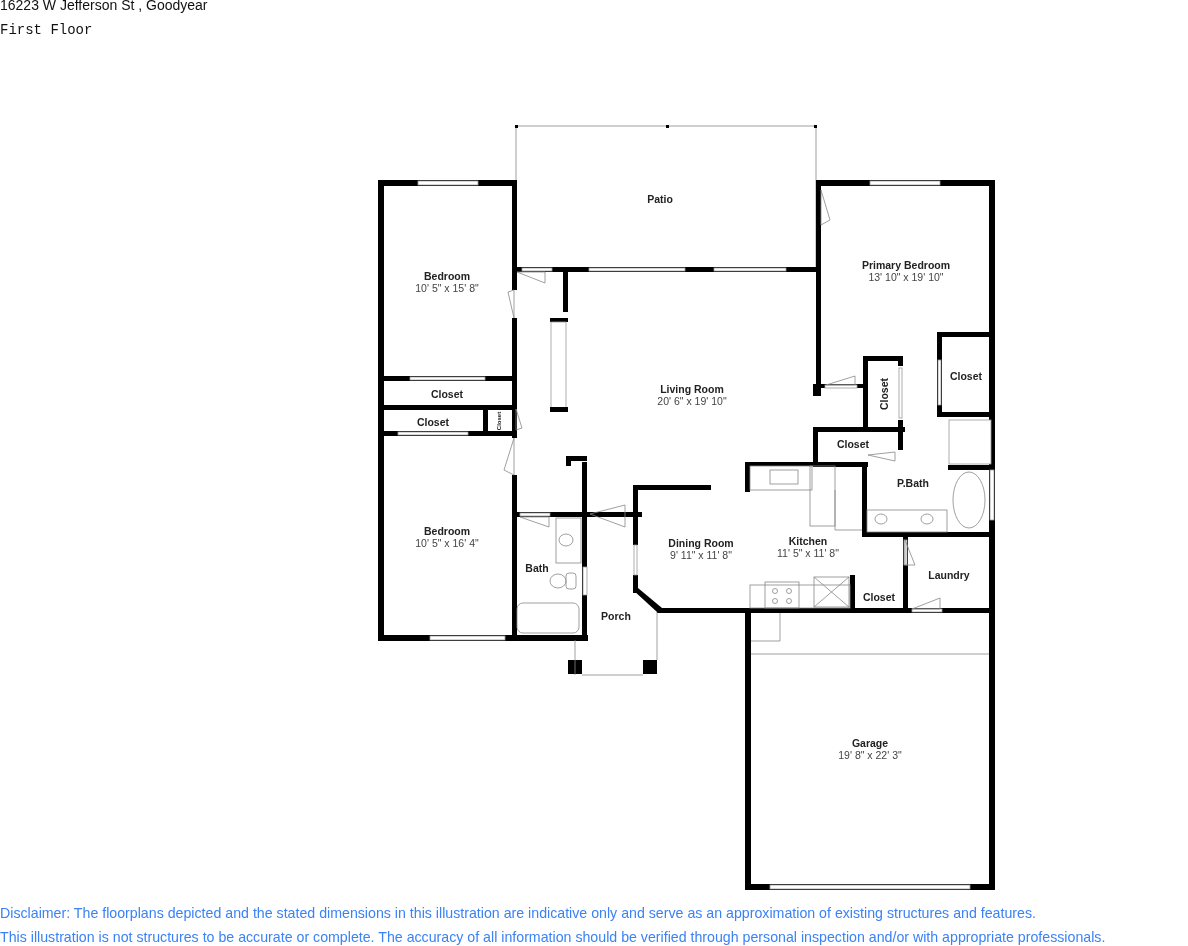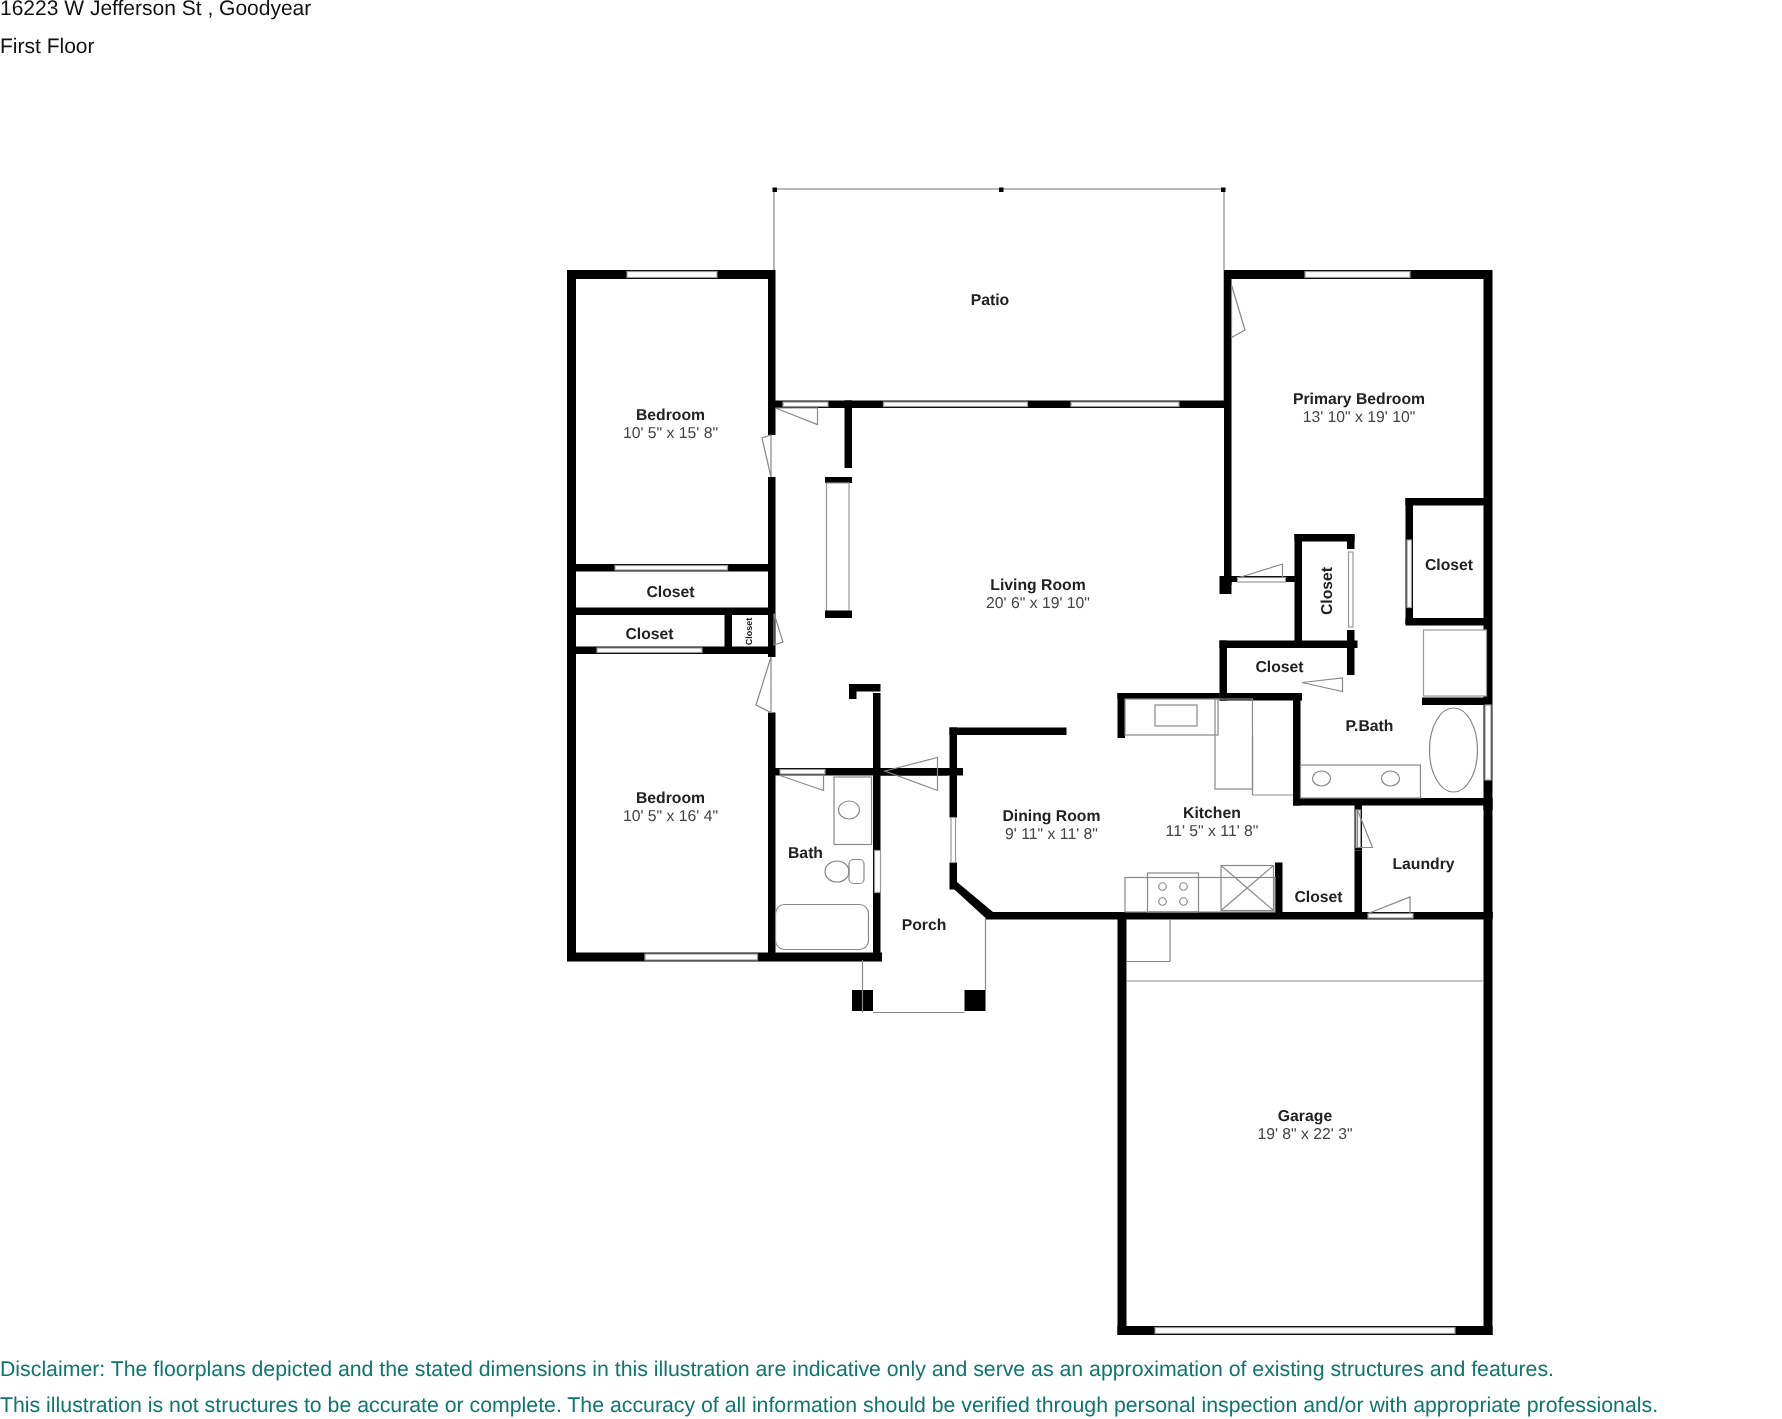--- a/index.html
+++ b/index.html
@@ -1,20 +1,20 @@
 <!DOCTYPE html>
 <html><head>
 <meta charset="utf-8">
 <style>
   html, body { margin:0; padding:0; background:#ffffff; }
   body { width:1188px; height:946px; position:relative; overflow:hidden; font-family:"Liberation Sans", sans-serif; color:#111; }
   .hdr { position:absolute; left:0; font-size:14px; color:#111; white-space:nowrap; }
   #addr { top:-3px; }
-  #floor { top:22px; }
-  .disc { position:absolute; left:0; font-size:14.2px; color:#0f766e; white-space:nowrap; }
+  #floor { top:22px;font-family:Liberation Mono, monospace; }
+  .disc { position:absolute; left:0; font-size:14.2px; color:#3b82f6; white-space:nowrap; }
   #disc1 { top:905px; }
   #disc2 { top:929px; }
   svg { position:absolute; left:0; top:0; }
   .rname { font-family:"Liberation Sans", sans-serif; font-size:10.5px; font-weight:bold; fill:#222; text-anchor:middle; }
   .rdim { font-family:"Liberation Sans", sans-serif; font-size:10.5px; fill:#444; text-anchor:middle; }
   .small { font-size:6px; }
   .wall { fill:#000; }
   .thin { fill:none; stroke:#888; stroke-width:0.8; }
   .win { fill:#fff; stroke:#999; stroke-width:0.8; }
 </style>

